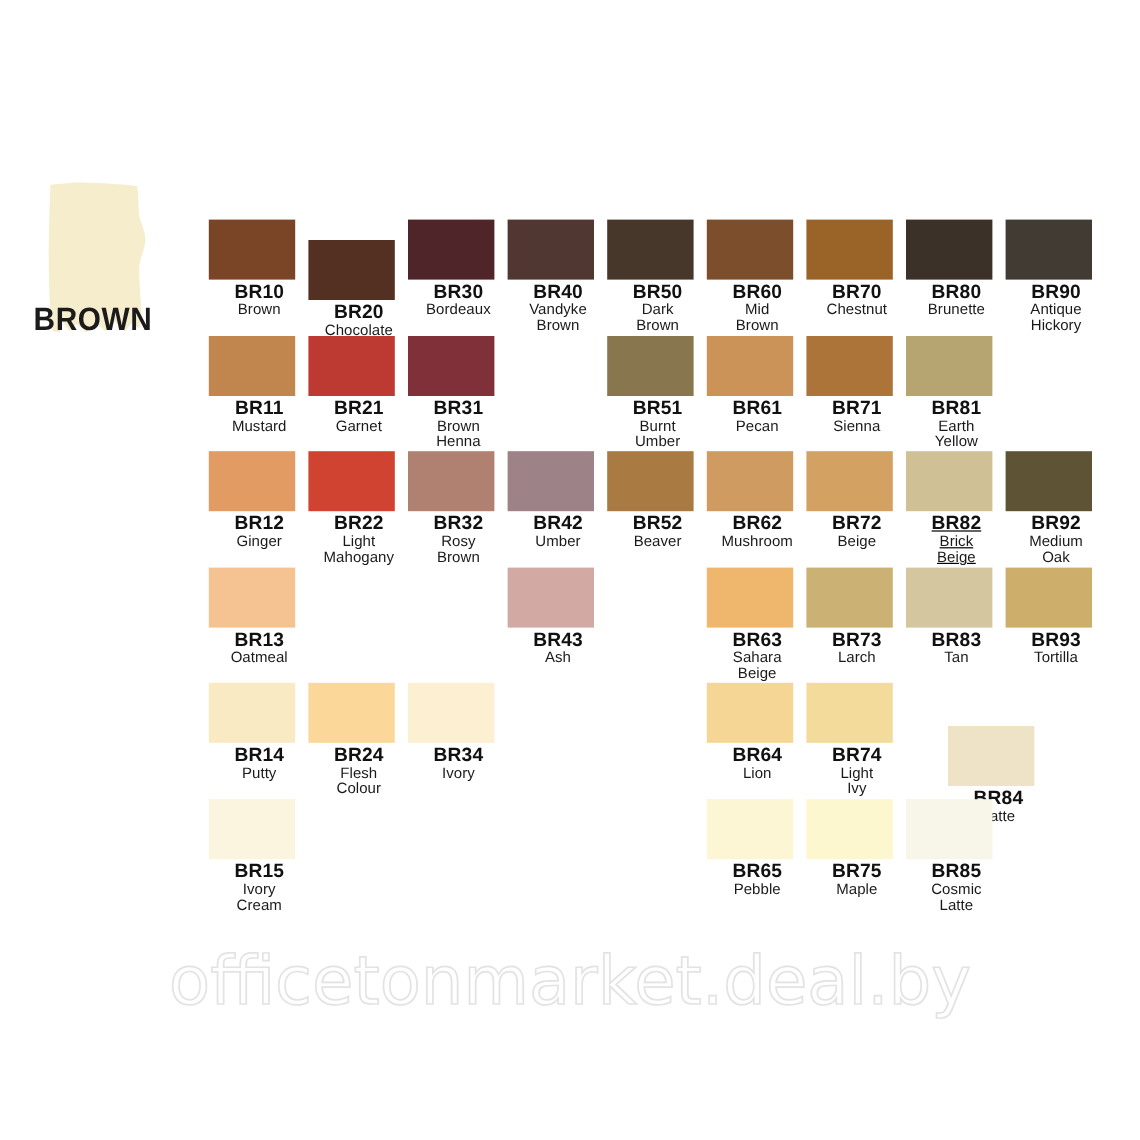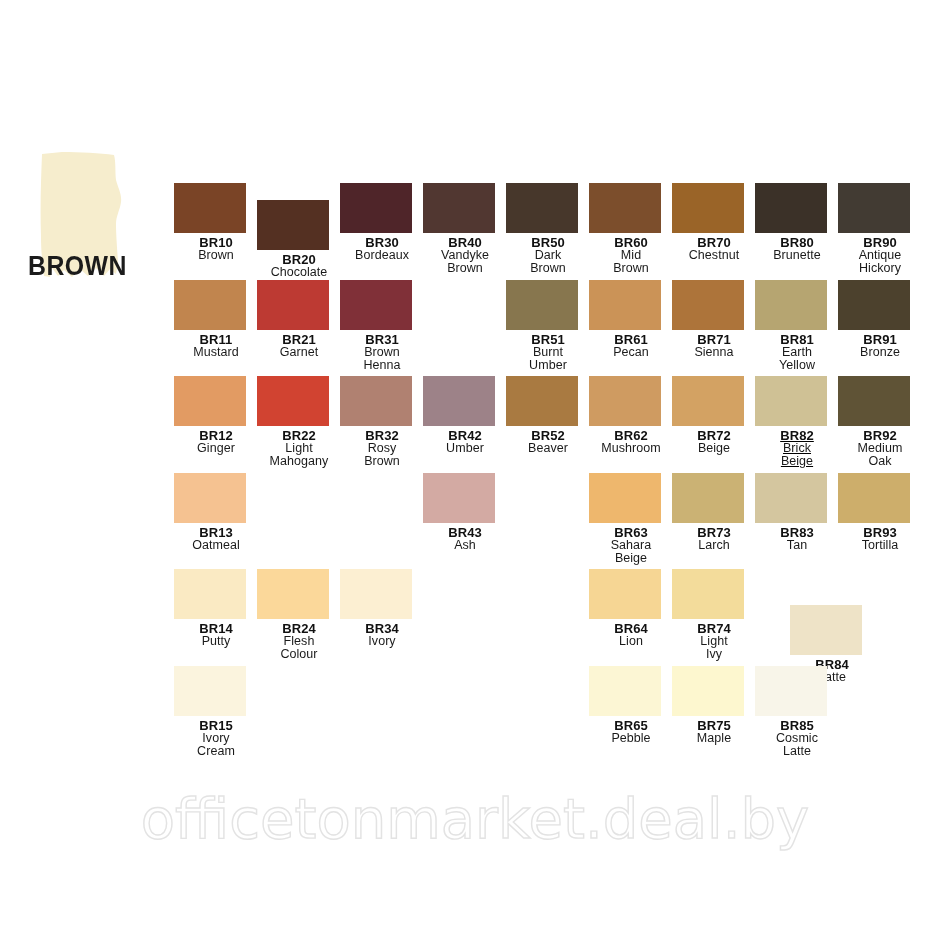--- a/index.html
+++ b/index.html
@@ -71,21 +71,21 @@
     display: block;
   }
   .swatch-meta {
     width: 84px;
     margin-top: 3px;
     text-align: center;
     line-height: 1.03;
   }
   .swatch-code {
     display: block;
-    font-size: 13px;
+    font-size: 16px;
     font-weight: bold;
     color: #111111;
     letter-spacing: 0.1px;
   }
   .swatch-label {
     display: block;
     font-size: 12.5px;
     font-weight: normal;
     color: #1a1a1a;
     letter-spacing: 0.05px;
@@ -234,27 +234,20 @@
         </div>
       </div>
       <div class="swatch-cell" style="left: 755px; top: 279.5px;">
         <div class="swatch-chip" style="width: 72px; height: 50px; background: rgb(182, 165, 113);"></div>
         <div class="swatch-meta">
           <span class="swatch-code">BR81</span>
           <span class="swatch-label">Earth
 Yellow</span>
         </div>
       </div>
-      <div class="swatch-cell" style="left: 838px; top: 279.5px;">
-        <div class="swatch-chip" style="width: 72px; height: 50px; background: rgb(76, 65, 45);"></div>
-        <div class="swatch-meta">
-          <span class="swatch-code">BR91</span>
-          <span class="swatch-label">Bronze</span>
-        </div>
-      </div>
       <div class="swatch-cell" style="left: 174px; top: 376px;">
         <div class="swatch-chip" style="width: 72px; height: 50px; background: rgb(226, 155, 99);"></div>
         <div class="swatch-meta">
           <span class="swatch-code">BR12</span>
           <span class="swatch-label">Ginger</span>
         </div>
       </div>
       <div class="swatch-cell" style="left: 257px; top: 376px;">
         <div class="swatch-chip" style="width: 72px; height: 50px; background: rgb(209, 67, 49);"></div>
         <div class="swatch-meta">

